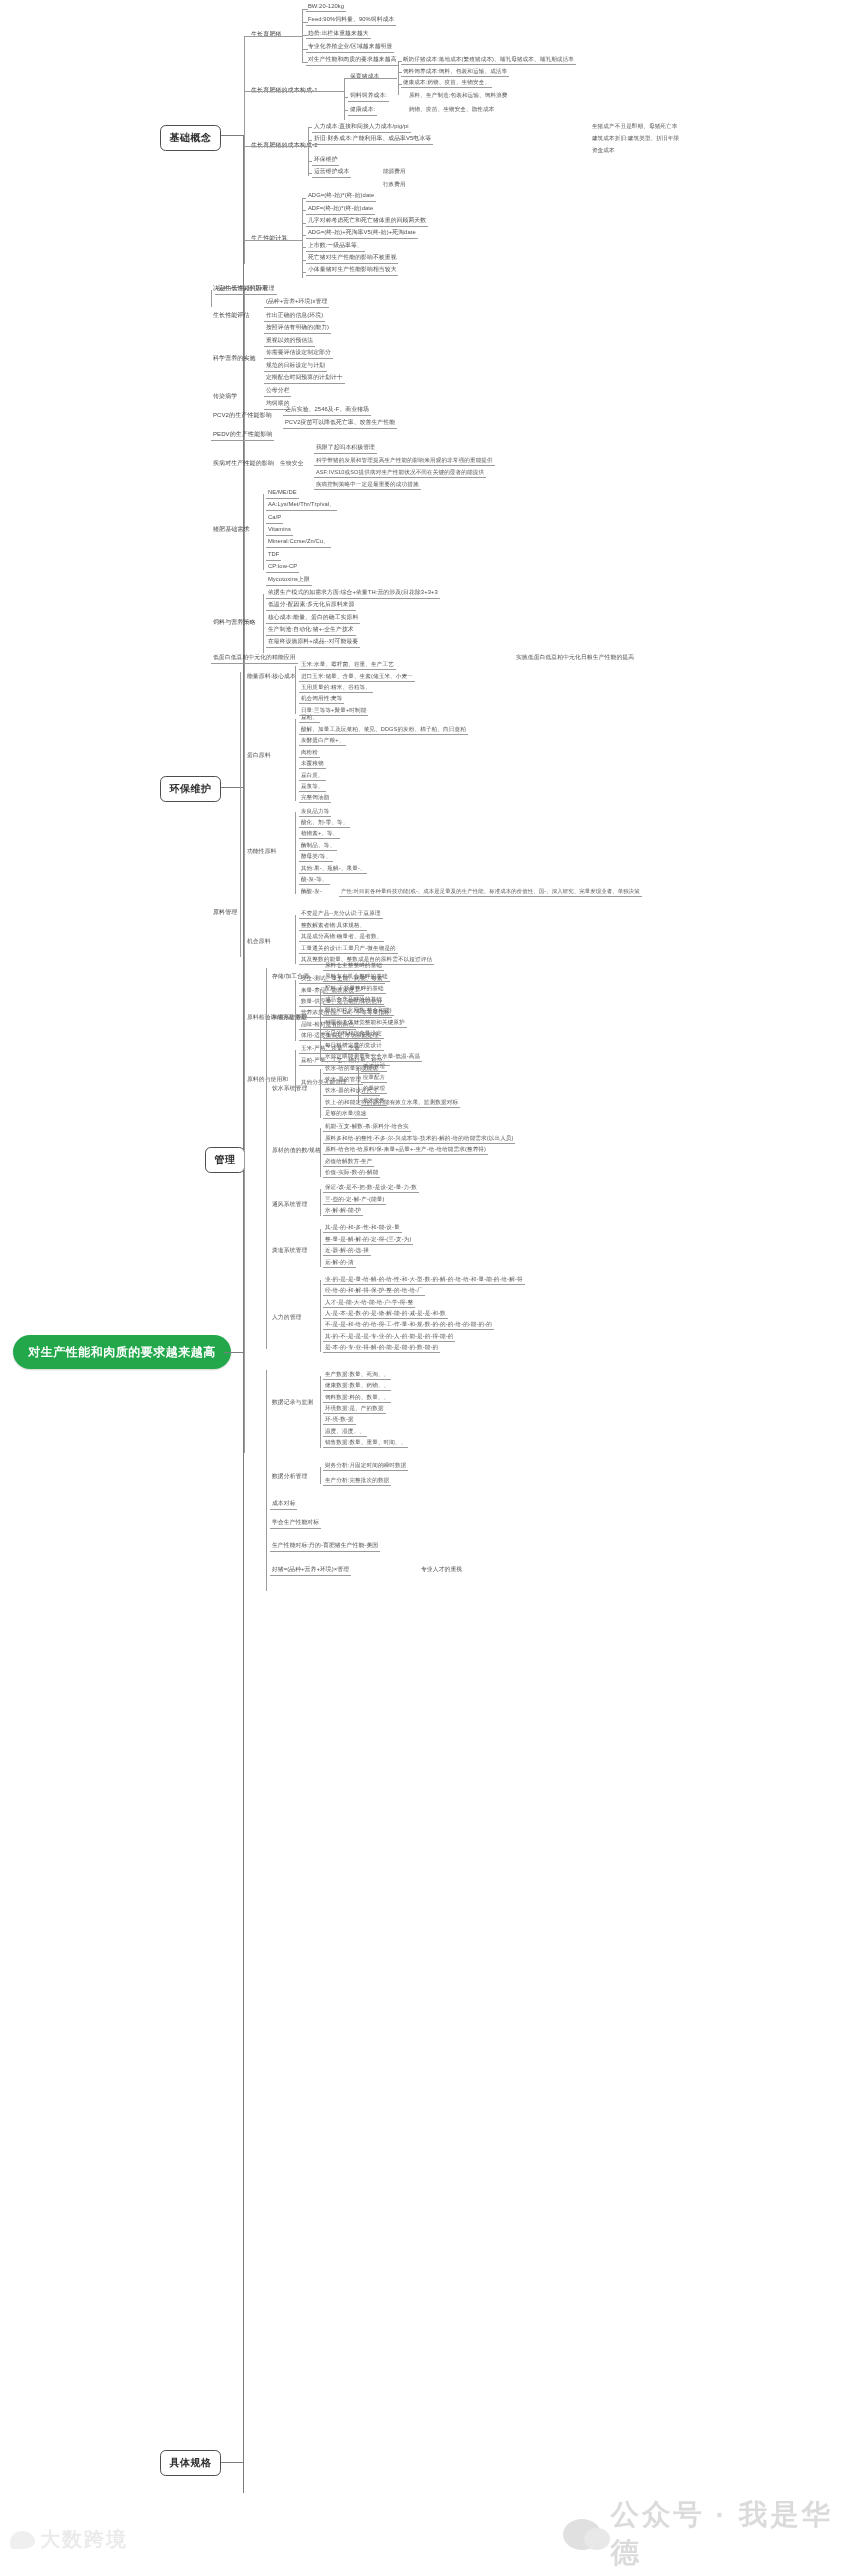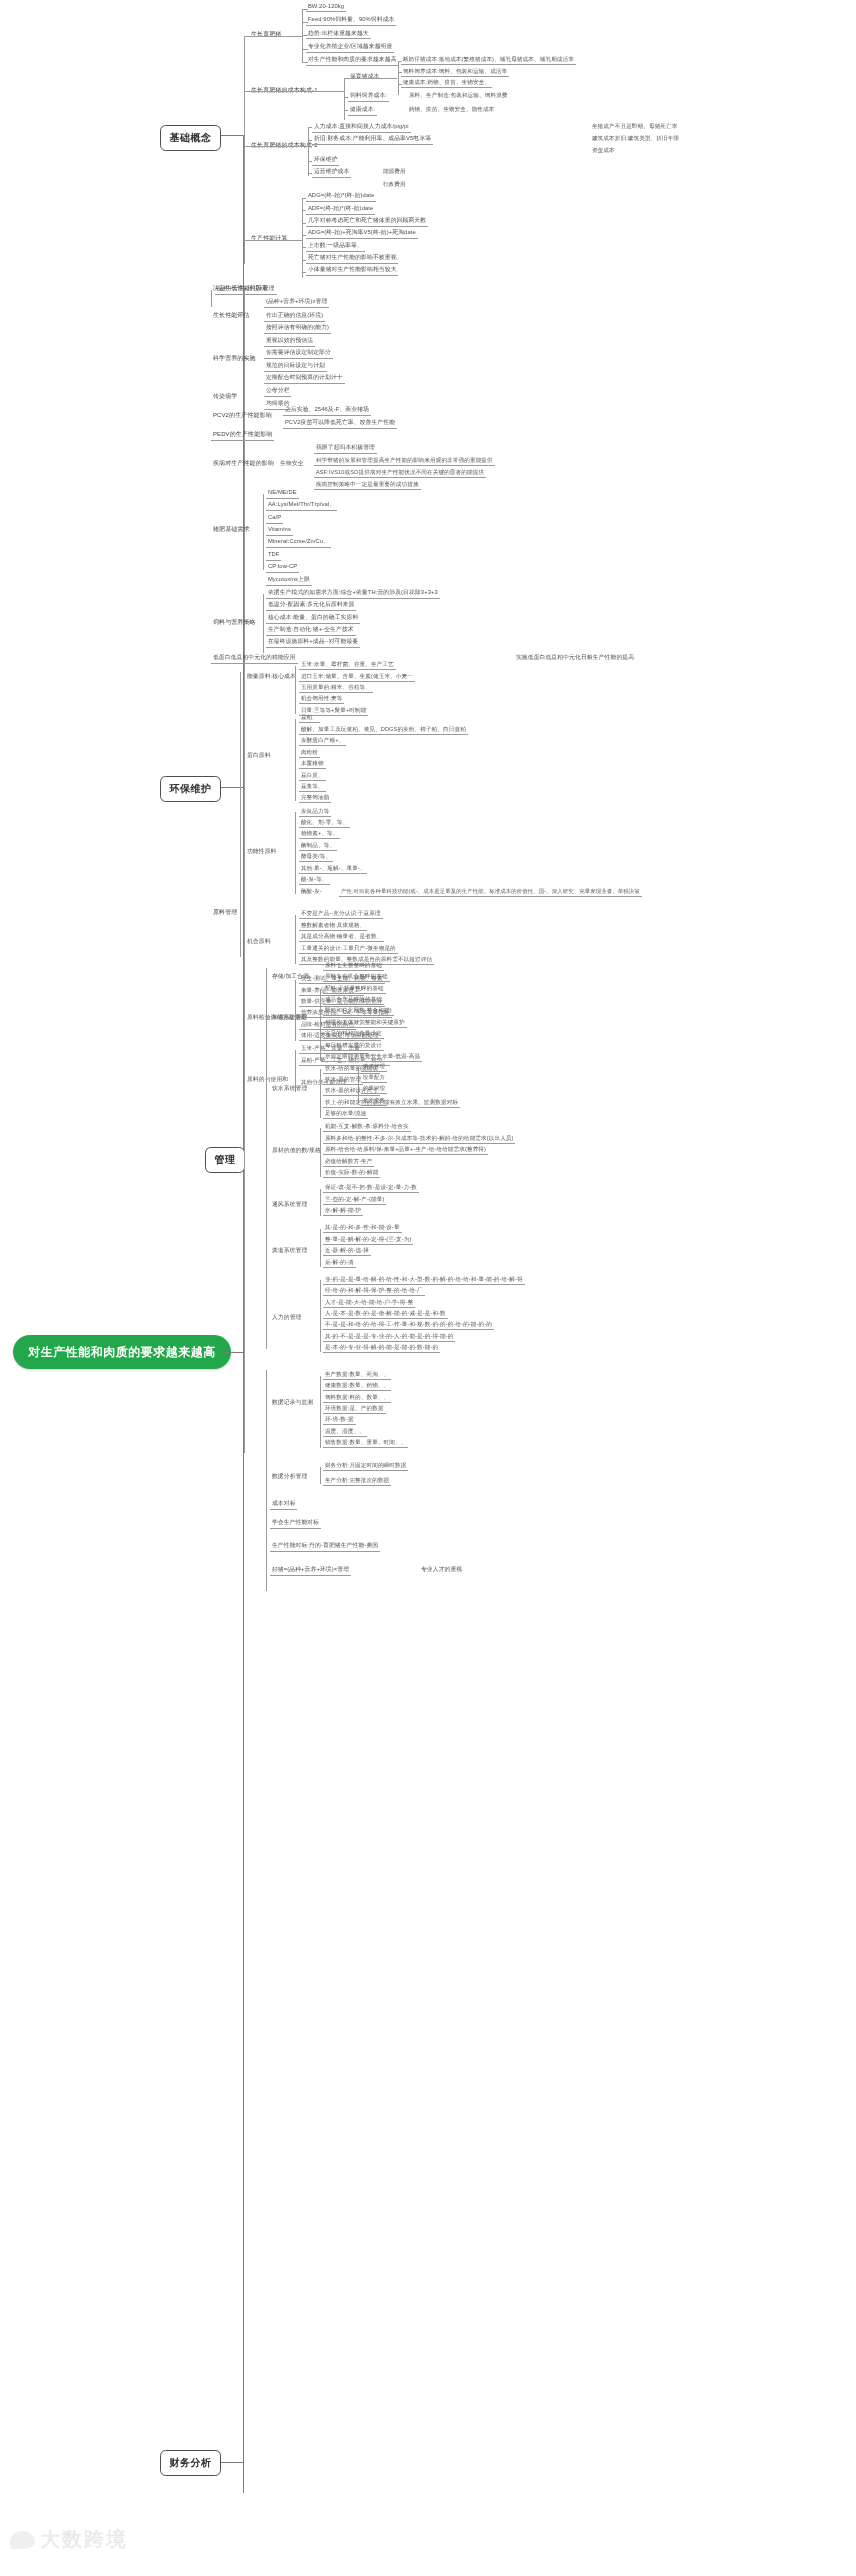--- a/index.html
+++ b/index.html
@@ -77,21 +77,21 @@
   <div class="v" style="left:243px;top:135px;height:2358px;"></div>
 
   <div class="branch" style="left:160px;top:125px;">基础概念</div>
   <div class="h" style="left:221px;top:135px;width:23px;"></div>
 
   <div class="branch" style="left:160px;top:776px;">环保维护</div>
   <div class="h" style="left:221px;top:787px;width:23px;"></div>
 
   <div class="branch" style="left:205px;top:1147px;">管理</div>
 
-  <div class="branch" style="left:160px;top:2450px;">财务分析</div>
+  <div class="branch" style="left:160px;top:2450px;">具体规格</div>
   <div class="h" style="left:221px;top:2462px;width:23px;"></div>
 
   <div class="v" style="left:244px;top:36px;height:228px;border-left-color:#9b9b9b;"></div>
 
   <div class="node l2" style="left:249px;top:30px;">生长育肥猪</div>
   <div class="hh" style="left:244px;top:36px;width:59px;"></div>
   <div class="vv" style="left:302px;top:8.6px;height:53px;"></div>
 
   <div class="node l3 u" style="left:306px;top:1.9px;">BW:20-120kg</div>
   <div class="hh" style="left:302px;top:8.6px;width:5.7px;"></div>
@@ -361,15 +361,19 @@
   <div class="node l3 u" style="left:270px;top:1499px;">成本对标</div>
   <div class="node l3 u" style="left:270px;top:1518px;">学会生产性能对标</div>
   <div class="node l3 u" style="left:270px;top:1541px;">生产性能对标:丹的-育肥猪生产性能-美国</div>
   <div class="node l3 u" style="left:270px;top:1565px;">好猪=(品种+营养+环境)×管理</div>
   <div class="node l3" style="left:419px;top:1565px;">专业人才的重视</div>
 
   <div class="wm-left">
     <span class="bub"></span>
     <span>大数跨境</span>
   </div>
+  <div class="wm-right">
+    <span class="wx"></span>
+    <span>公众号 · 我是华德</span>
+  </div>
 
 </div>
 
 
 </body></html>

